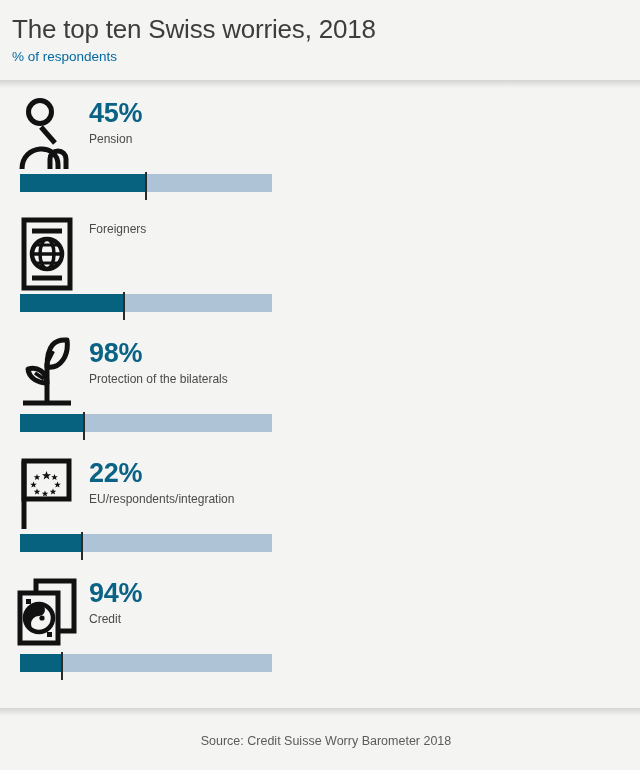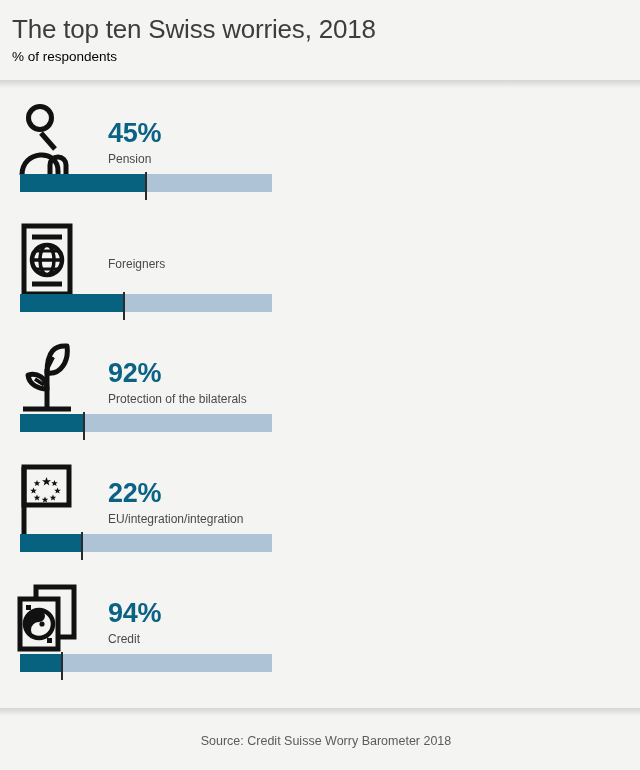--- a/index.html
+++ b/index.html
@@ -35,21 +35,21 @@
     font-size: 26px;
     font-weight: 400;
     color: #3d3d3d;
     letter-spacing: -0.2px;
     line-height: 30px;
     margin: 0;
     white-space: nowrap;
   }
   .header-subtitle {
     font-size: 13.5px;
-    color: #000000;
+    color: #0369a1;
     line-height: 18px;
     margin: 4px 0 0 0;
     white-space: nowrap;
   }
   .header-rule {
     position: absolute;
     left: 0; top: 80px;
     width: 640px;
     height: 8px;
     background: linear-gradient(to bottom, rgba(0,0,0,0.13), rgba(0,0,0,0));
@@ -74,24 +74,23 @@
     position: relative;
     box-sizing: border-box;
     padding-left: 14px;
   }
   .cell.right { padding-left: 340px; }
   .cell.right .cell-inner { margin-left: 0; }
 
   .cell-inner {
     position: relative;
     display: flex;
-    align-items: center;
+    align-items: flex-start;
     height: 96px;
     padding-top: 4px;
-    gap: 19px;
   }
   .icon-box {
     width: 66px;
     min-width: 66px;
     height: 84px;
     display: flex;
     align-items: center;
     justify-content: center;
   }
   .icon-box svg { display: block; }
@@ -240,21 +239,21 @@
               <svg width="60" height="74" viewBox="0 0 60 74">
                 <line x1="30" y1="26" x2="30" y2="66" stroke="#111" stroke-width="5"></line>
                 <line x1="6" y1="66" x2="54" y2="66" stroke="#111" stroke-width="5"></line>
                 <path d="M30 30 C30 8 38 2 50 3 C52 18 44 32 30 30 Z" fill="none" stroke="#111" stroke-width="5" stroke-linejoin="round"></path>
                 <path d="M36 14 L30 26" stroke="#111" stroke-width="4"></path>
                 <path d="M30 46 C22 46 12 42 11 32 C20 29 30 35 30 46 Z" fill="none" stroke="#111" stroke-width="5" stroke-linejoin="round"></path>
                 <path d="M18 36 L27 42" stroke="#111" stroke-width="3.6"></path>
               </svg>
             </div>
             <div class="text-box">
-              <div class="pct">92%</div>
+              <div class="pct">98%</div>
               <div class="wlabel">Protection of the bilaterals</div>
             </div>
           </div>
           <div class="barwrap">
             <div class="track"></div>
             <div class="fill" style="width: 25.5556%;"></div>
             <div class="tick" style="left: calc(25.5556% - 1px);"></div>
           </div>
         </div>
         <div class="cell right">
@@ -273,21 +272,21 @@
                   <polygon points="36,31.5 36.9,33.8 39.3,33.8 37.4,35.3 38.1,37.6 36,36.2 33.9,37.6 34.6,35.3 32.7,33.8 35.1,33.8"></polygon>
                   <polygon points="28,33.5 28.9,35.8 31.3,35.8 29.4,37.3 30.1,39.6 28,38.2 25.9,39.6 26.6,37.3 24.7,35.8 27.1,35.8"></polygon>
                   <polygon points="20,31.5 20.9,33.8 23.3,33.8 21.4,35.3 22.1,37.6 20,36.2 17.9,37.6 18.6,35.3 16.7,33.8 19.1,33.8"></polygon>
                   <polygon points="16.5,24.5 17.4,26.8 19.8,26.8 17.9,28.3 18.6,30.6 16.5,29.2 14.4,30.6 15.1,28.3 13.2,26.8 15.6,26.8"></polygon>
                   <polygon points="20,17 20.9,19.3 23.3,19.3 21.4,20.8 22.1,23.1 20,21.7 17.9,23.1 18.6,20.8 16.7,19.3 19.1,19.3"></polygon>
                 </g>
               </svg>
             </div>
             <div class="text-box">
               <div class="pct">22%</div>
-              <div class="wlabel">EU/integration/integration</div>
+              <div class="wlabel">EU/respondents/integration</div>
             </div>
           </div>
           <div class="barwrap">
             <div class="track"></div>
             <div class="fill" style="width: 24.4444%;"></div>
             <div class="tick" style="left: calc(24.4444% - 1px);"></div>
           </div>
         </div>
         <div class="cell right">
           <div class="cell-inner"></div>

